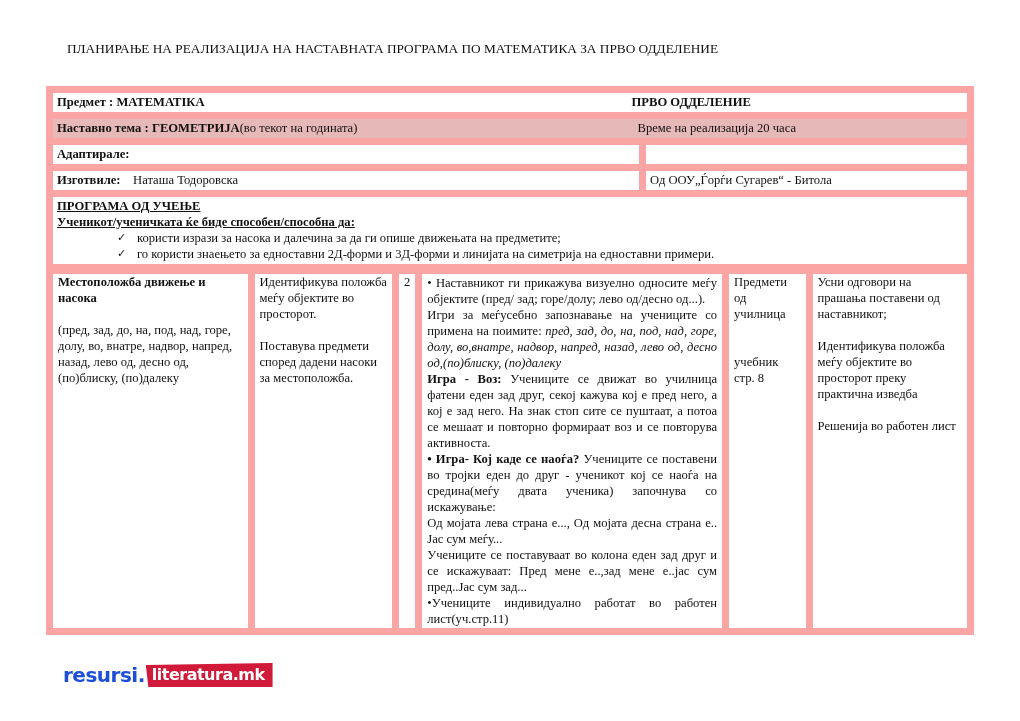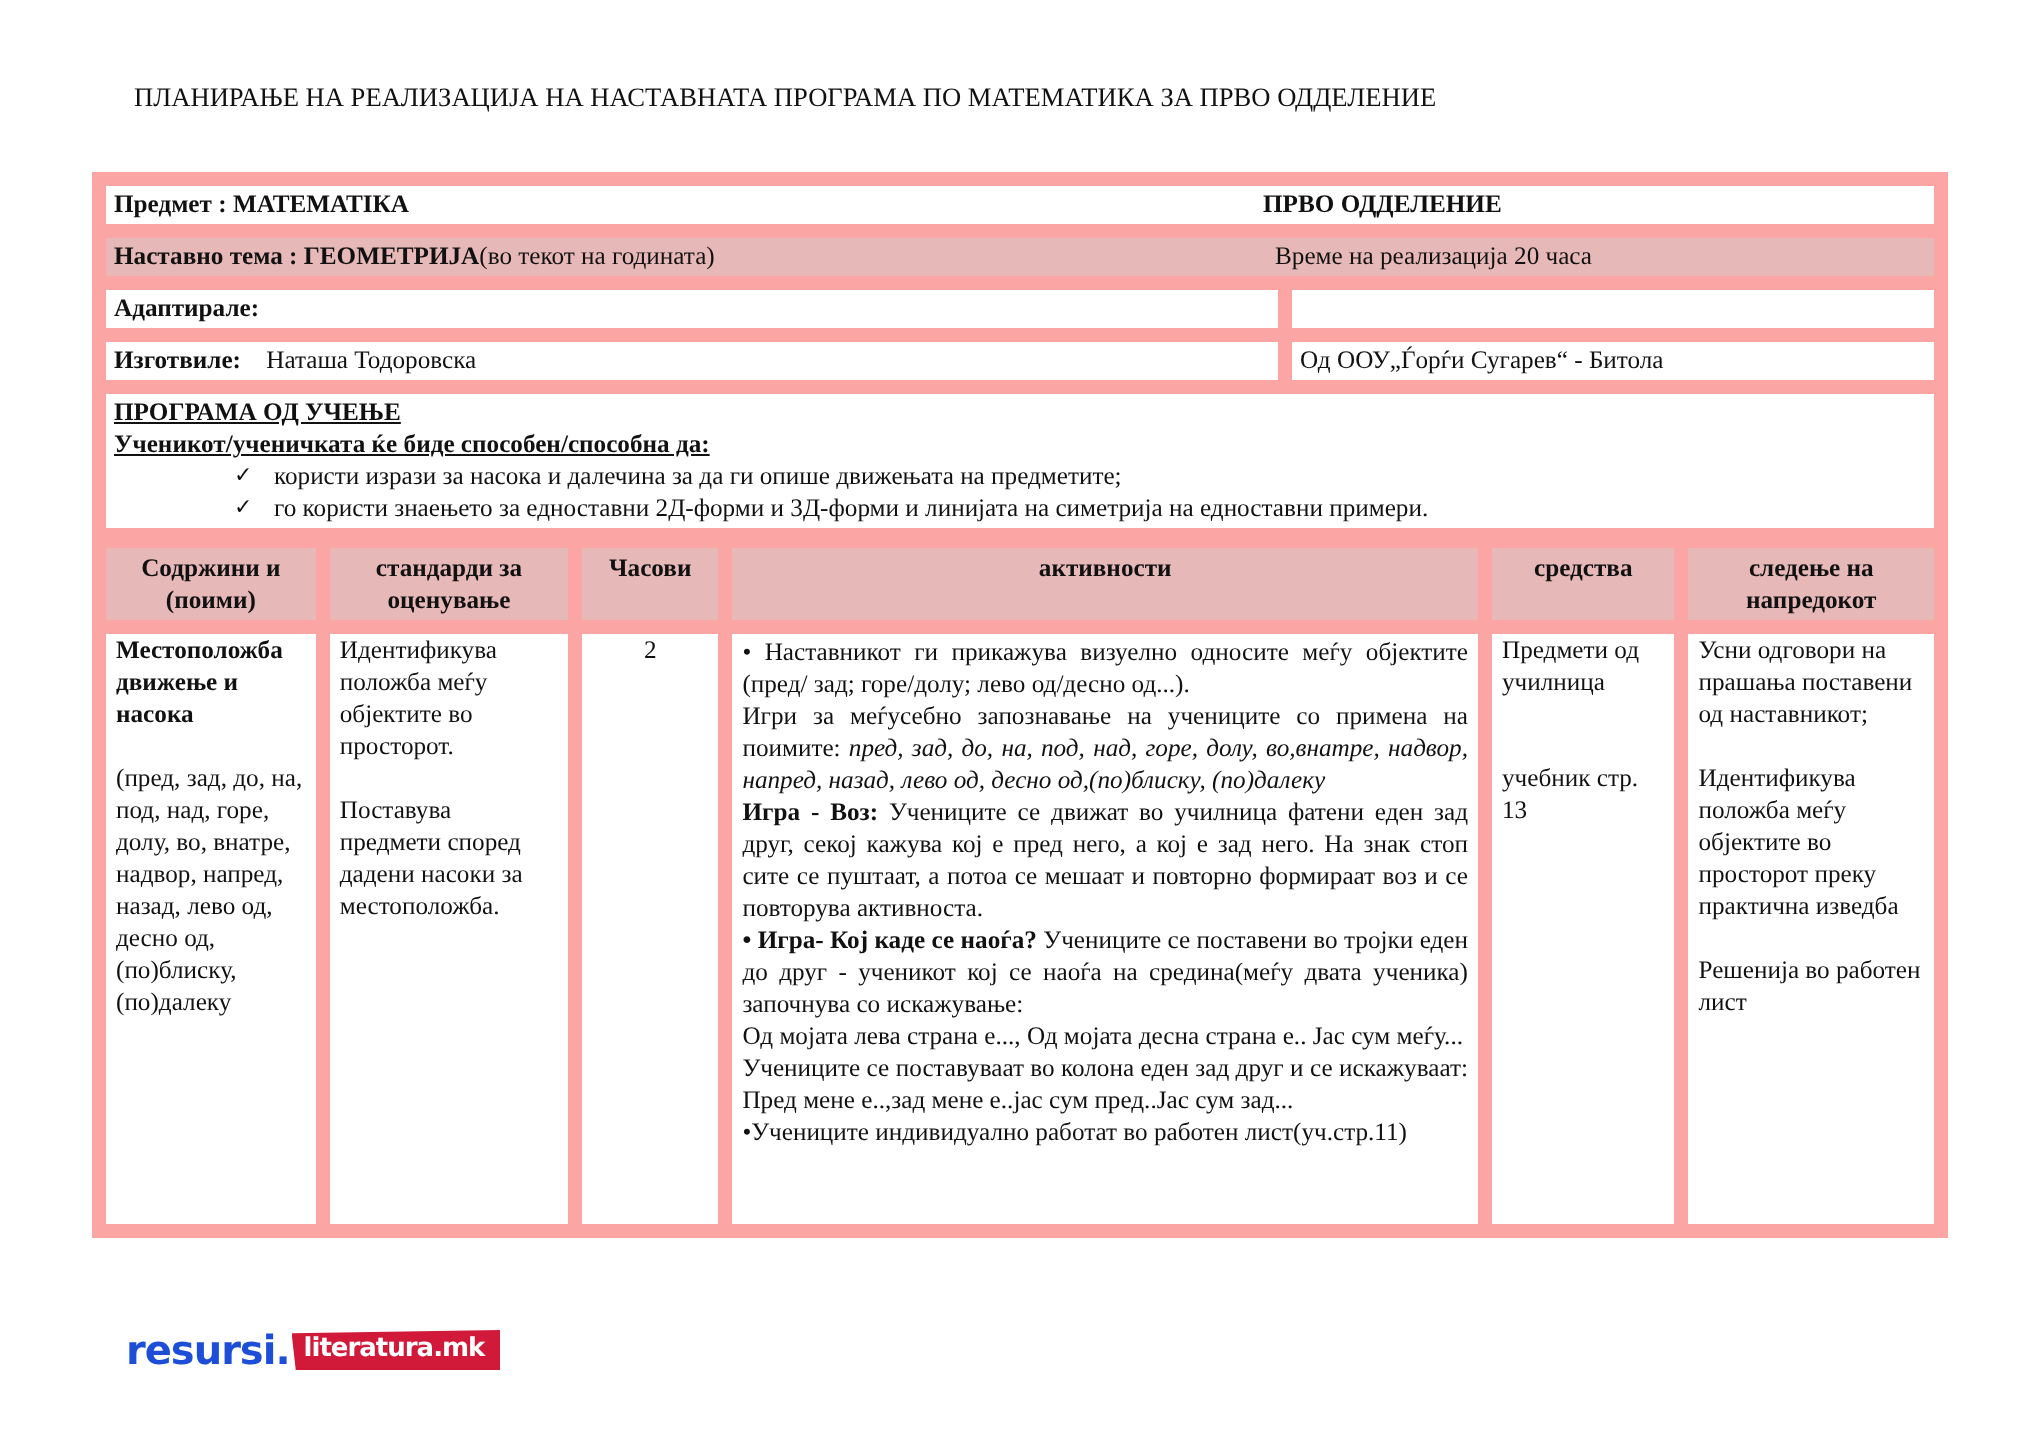--- a/index.html
+++ b/index.html
@@ -38,21 +38,21 @@
   .cell-activ p { margin: 0; }
   .cell-means { padding-top: 48px; }
   .cell-track { padding-top: 17px; }
   .gap { height: 32px; }
   .gap16 { height: 16px; }
   .i { font-style: italic; }
 
   
   .logo { position: absolute; left: 63px; top: 661px; height: 28px; display: flex; align-items: center; font-family: "DejaVu Sans", sans-serif; }
   .logo-left { color: #1d4ed8; font-size: 20px; font-weight: bold; letter-spacing: -0.5px; }
-  .logo-right { background: #d11a3a; color: #fff; font-size: 13px; font-weight: bold; letter-spacing: -0.5px;
+  .logo-right { background: #d11a3a; color: #fff; font-size: 16px; font-weight: bold; letter-spacing: -0.5px;
                 padding: 2px 8px 3px 6px; margin-left: 1px; clip-path: polygon(0 8%, 100% 0, 100% 100%, 2% 100%); }
 </style>
 </head>
 <body>
 
 <div class="doc-title">ПЛАНИРАЊЕ НА РЕАЛИЗАЦИЈА НА НАСТАВНАТА ПРОГРАМА ПО МАТЕМАТИКА ЗА ПРВО ОДДЕЛЕНИЕ</div>
 
 <table id="info">
   <tbody>
       <tr>
@@ -85,28 +85,20 @@
         <li><span class="chk">✓</span><span>користи изрази  за насока и далечина  за да ги опише движењата на предметите;</span></li>
         <li><span class="chk">✓</span><span>го користи знаењето за едноставни 2Д-форми и 3Д-форми и линијата на симетрија на едноставни примери.</span></li>
       </ul>
     </td>
   </tr>
 </tbody>
   </table>
 
 <table id="main">
   <tbody>
-      <tr>
-    <th class="col1">Содржини и (поими)</th>
-    <th class="col2">стандарди за оценување</th>
-    <th class="col3">Часови</th>
-    <th class="col4">активности</th>
-    <th class="col5">средства</th>
-    <th class="col6">следење на напредокот</th>
-  </tr>
   <tr style="height:302px;">
     <td class="cell-content">
       <div class="b">Местоположба движење и насока</div>
       <div class="gap16"></div>
       <div>(пред, зад, до, на, под, над, горе, долу, во, внатре, надвор, напред, назад, лево од, десно од, (по)блиску, (по)далеку</div>
     </td>
     <td class="cell-std">
       <div>Идентификува положба меѓу објектите во просторот.</div>
       <div class="gap16"></div>
       <div>Поставува предмети според дадени насоки за местоположба.</div>
@@ -117,21 +109,21 @@
       <p><span>Игри за меѓусебно запознавање на учениците со примена на поимите: </span><span class="i">пред, зад, до, на, под, над, горе, долу, во,внатре, надвор, напред, назад, лево од, десно од,(по)блиску, (по)далеку</span></p>
       <p><span class="b">Игра - Воз:</span><span> Учениците се движат во училница фатени еден зад друг, секој  кажува кој е пред него, а кој е зад него. На знак стоп  сите се пуштаат, а потоа се мешаат и повторно формираат воз и се повторува активноста.</span></p>
       <p><span class="b">• Игра-  Кој каде се наоѓа?</span><span> Учениците се поставени во тројки еден до друг - ученикот кој се наоѓа на средина(меѓу двата ученика) започнува со искажување:</span></p>
       <p>Од мојата лева страна е..., Од мојата десна страна е.. Јас сум меѓу...</p>
       <p>Учениците се поставуваат во колона еден зад друг и се искажуваат: Пред мене е..,зад мене е..јас сум пред..Јас сум зад...</p>
       <p>•Учениците индивидуално работат во работен лист(уч.стр.11)</p>
     </td>
     <td class="cell-means">
       <div>Предмети од училница</div>
       <div class="gap"></div>
-      <div>учебник стр. 13</div>
+      <div>учебник стр. 8</div>
     </td>
     <td class="cell-track">
       <div>Усни одговори на прашања поставени од наставникот;</div>
       <div class="gap16"></div>
       <div>Идентификува положба меѓу објектите во просторот преку практична изведба</div>
       <div class="gap16"></div>
       <div>Решенија во работен лист</div>
     </td>
   </tr>
 </tbody>

